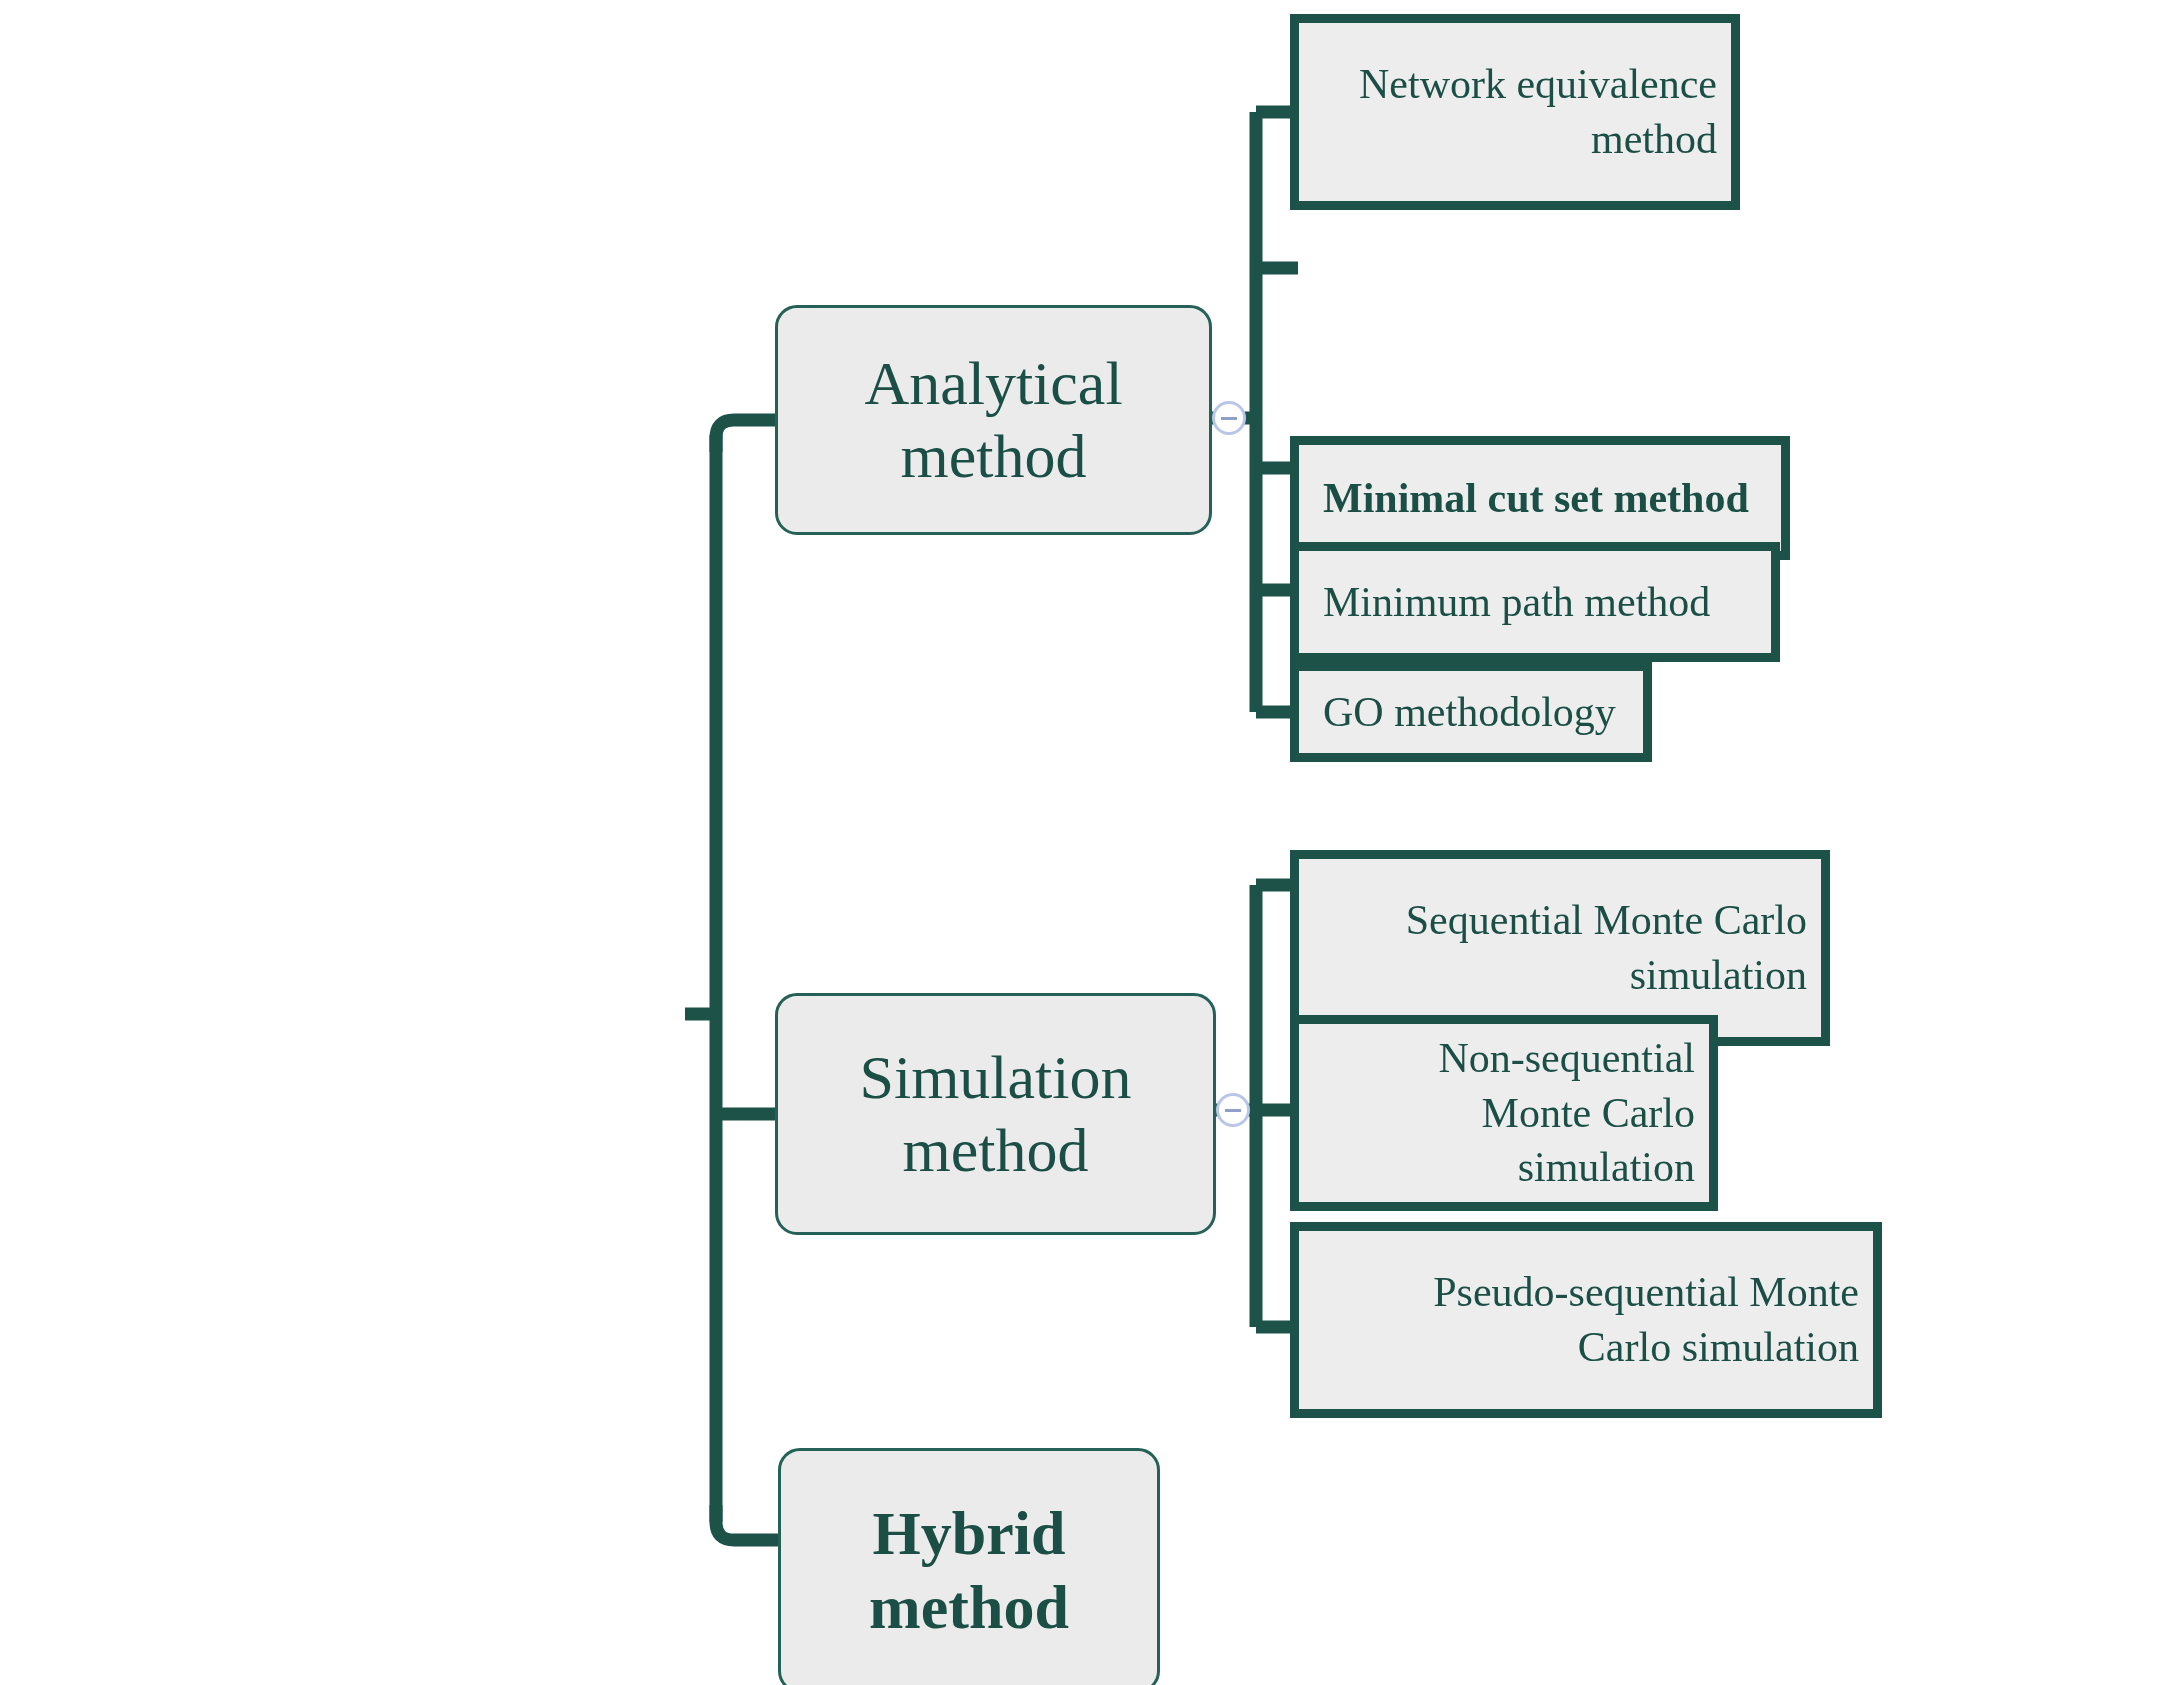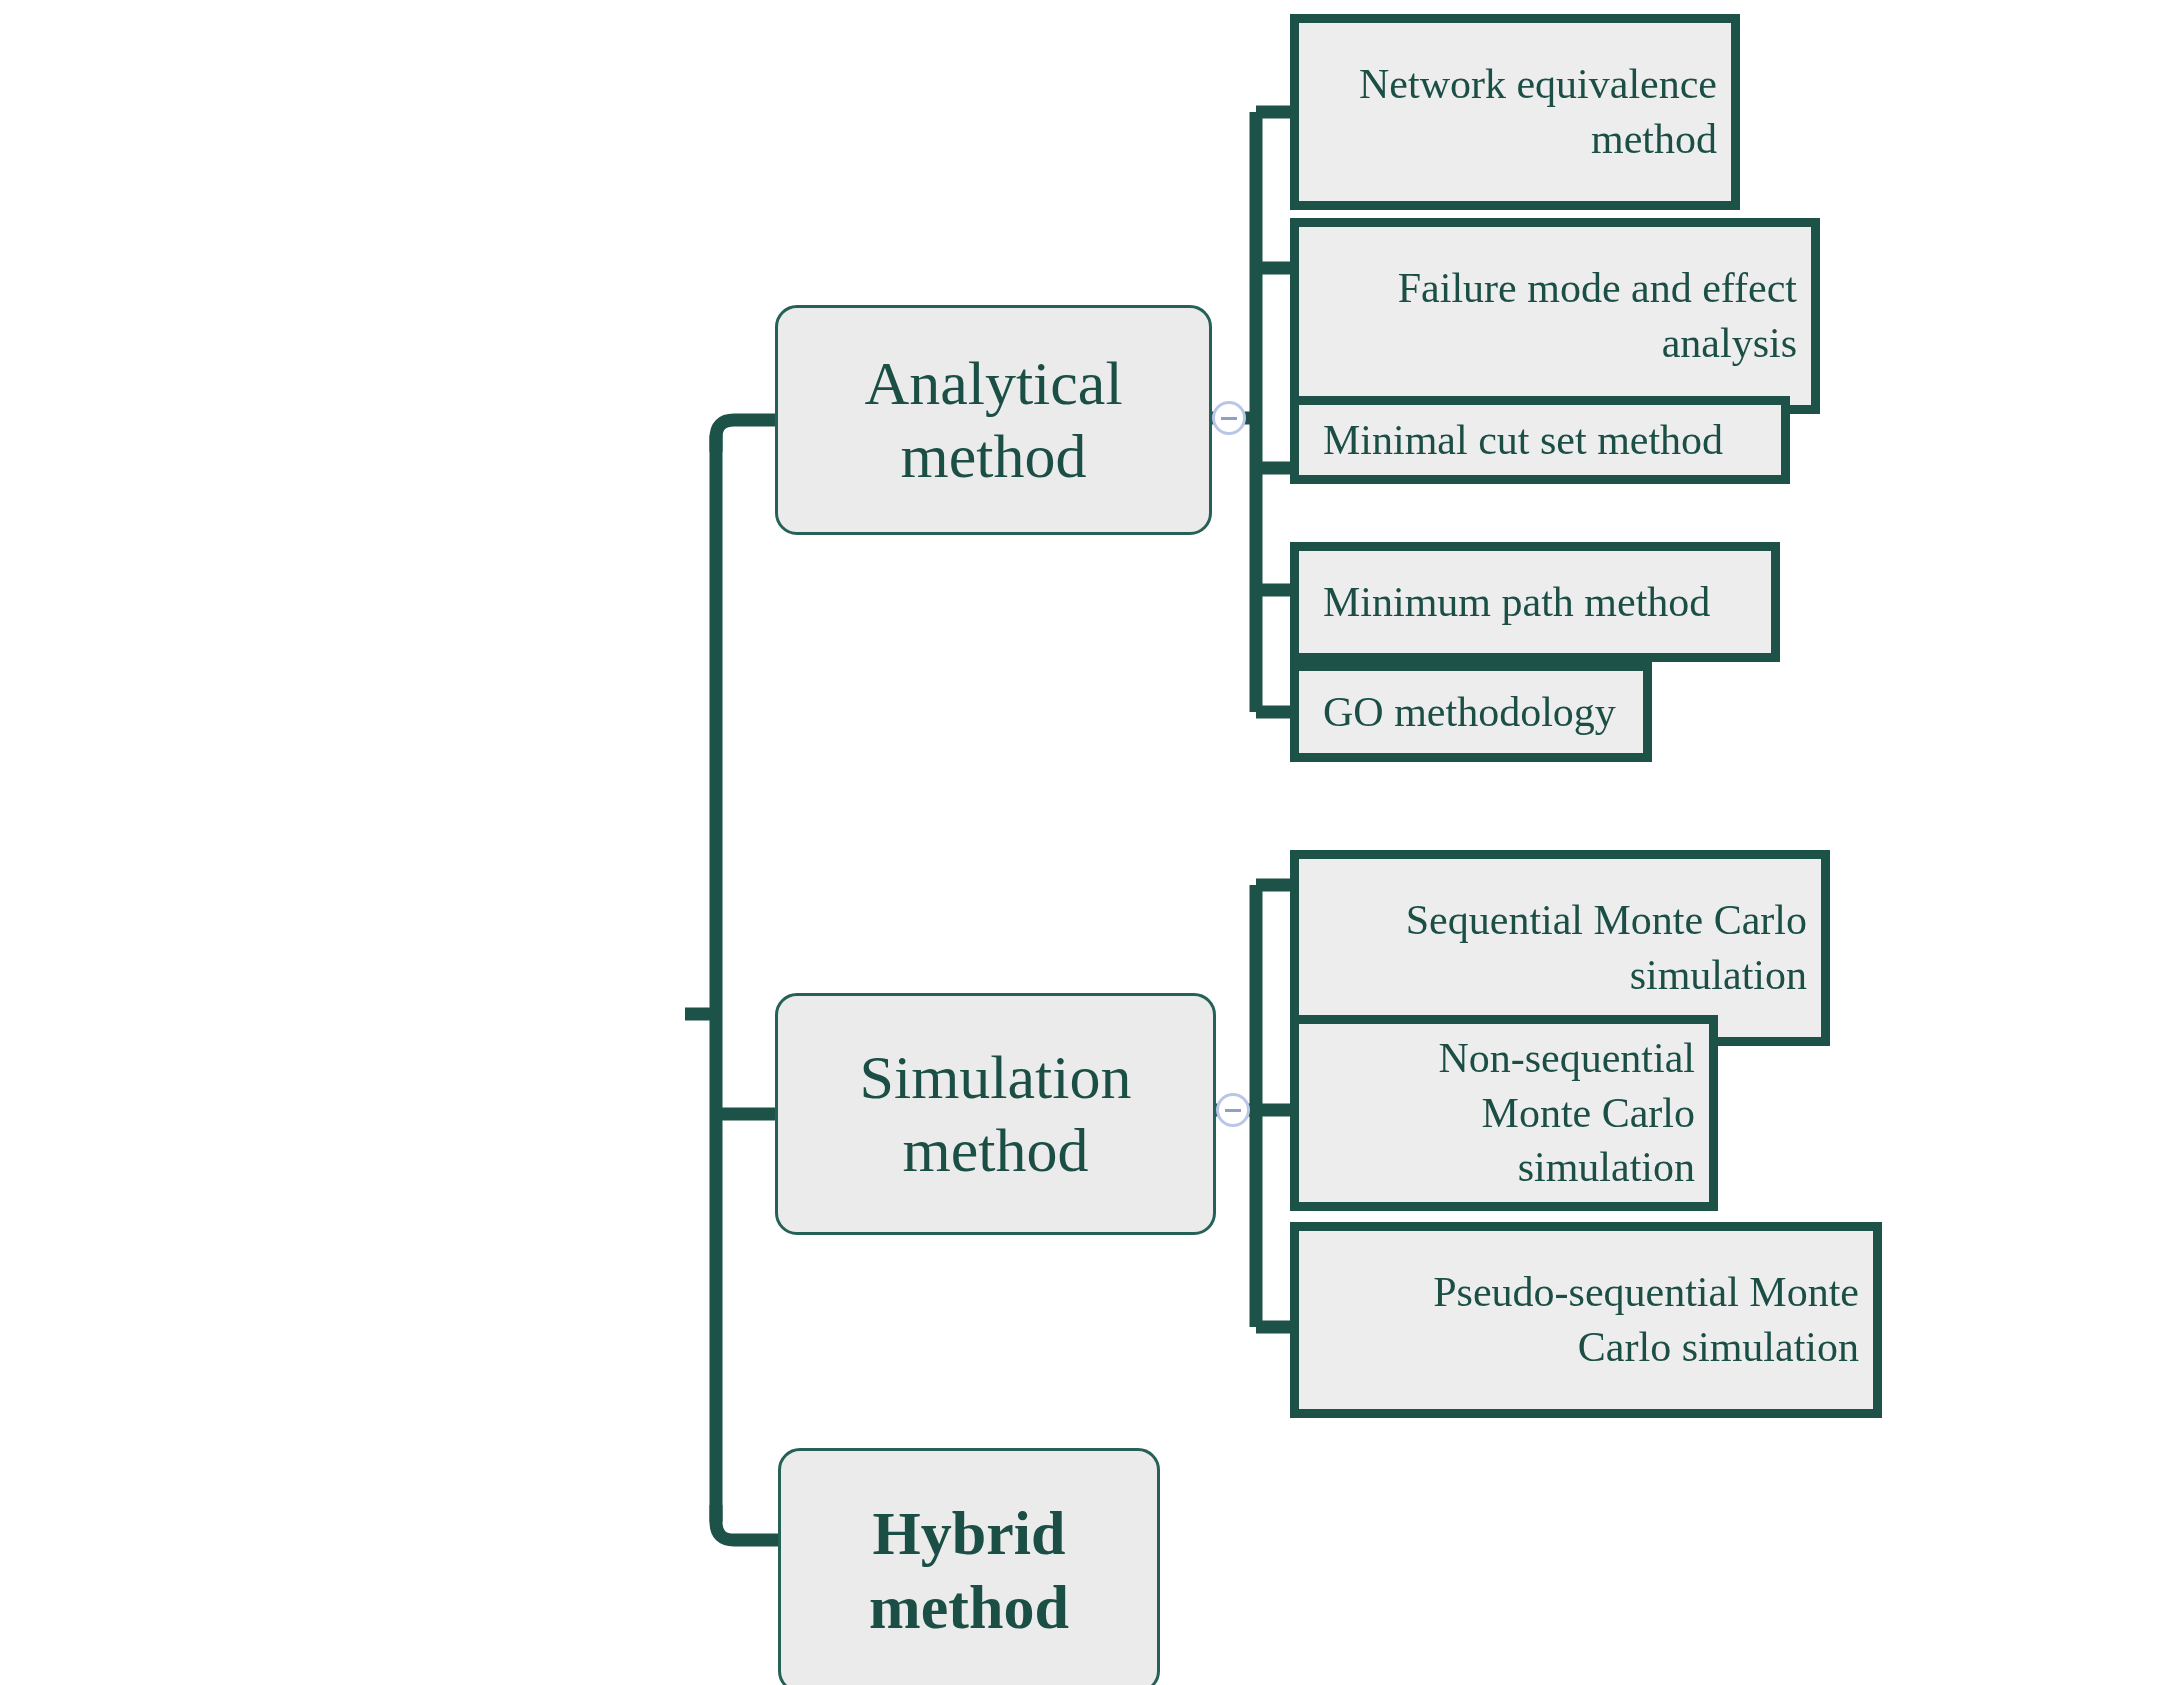--- a/index.html
+++ b/index.html
@@ -130,25 +130,22 @@
     <span class="label">Hybrid method</span>
   </div>
 
   <div class="toggle" style="left:1212px; top:401px;"></div>
   <div class="toggle" style="left:1216px; top:1093px;"></div>
 
   <div class="l3-node" style="left:1290px; top:14px; width:450px; height:196px;">
     <span class="label">Network equivalence method</span>
   </div>
 
-  <div class="l3-node" style="left:1290px; top:218px; width:530px; height:196px;">
-    <span class="label">Failure mode and effect analysis</span>
-  </div>
 
-  <div class="l3-node" style="left:1290px; top:396px; width:500px; height:88px;">
+  <div class="l3-node" style="left:1290px; top:436px; width:500px; height:124px;font-weight:bold;">
     <span class="label">Minimal cut set method</span>
   </div>
 
   <div class="l3-node" style="left:1290px; top:542px; width:490px; height:120px;">
     <span class="label">Minimum path method</span>
   </div>
 
   <div class="l3-node" style="left:1290px; top:662px; width:362px; height:100px;">
     <span class="label">GO methodology</span>
   </div>

